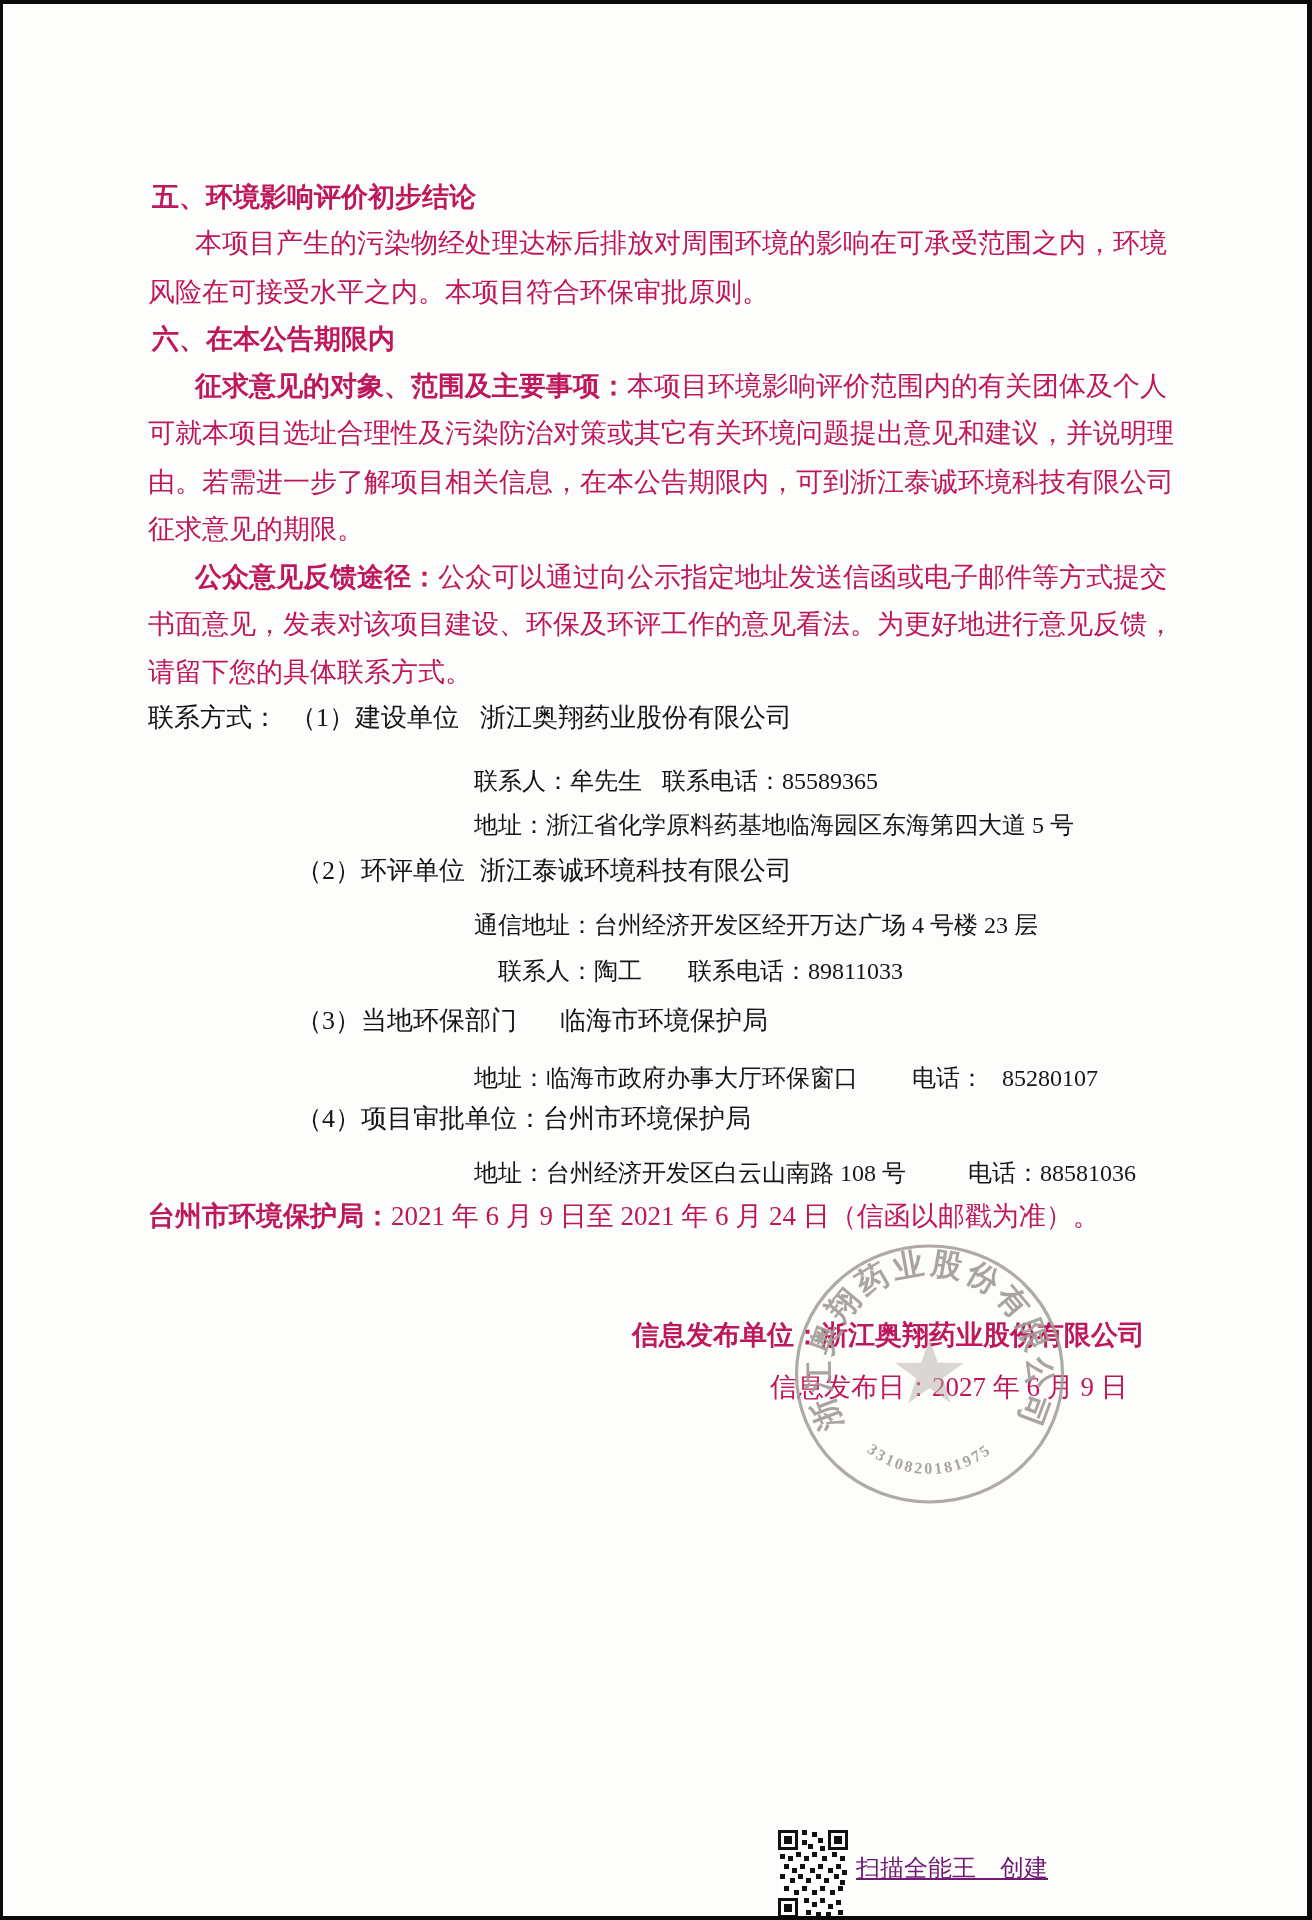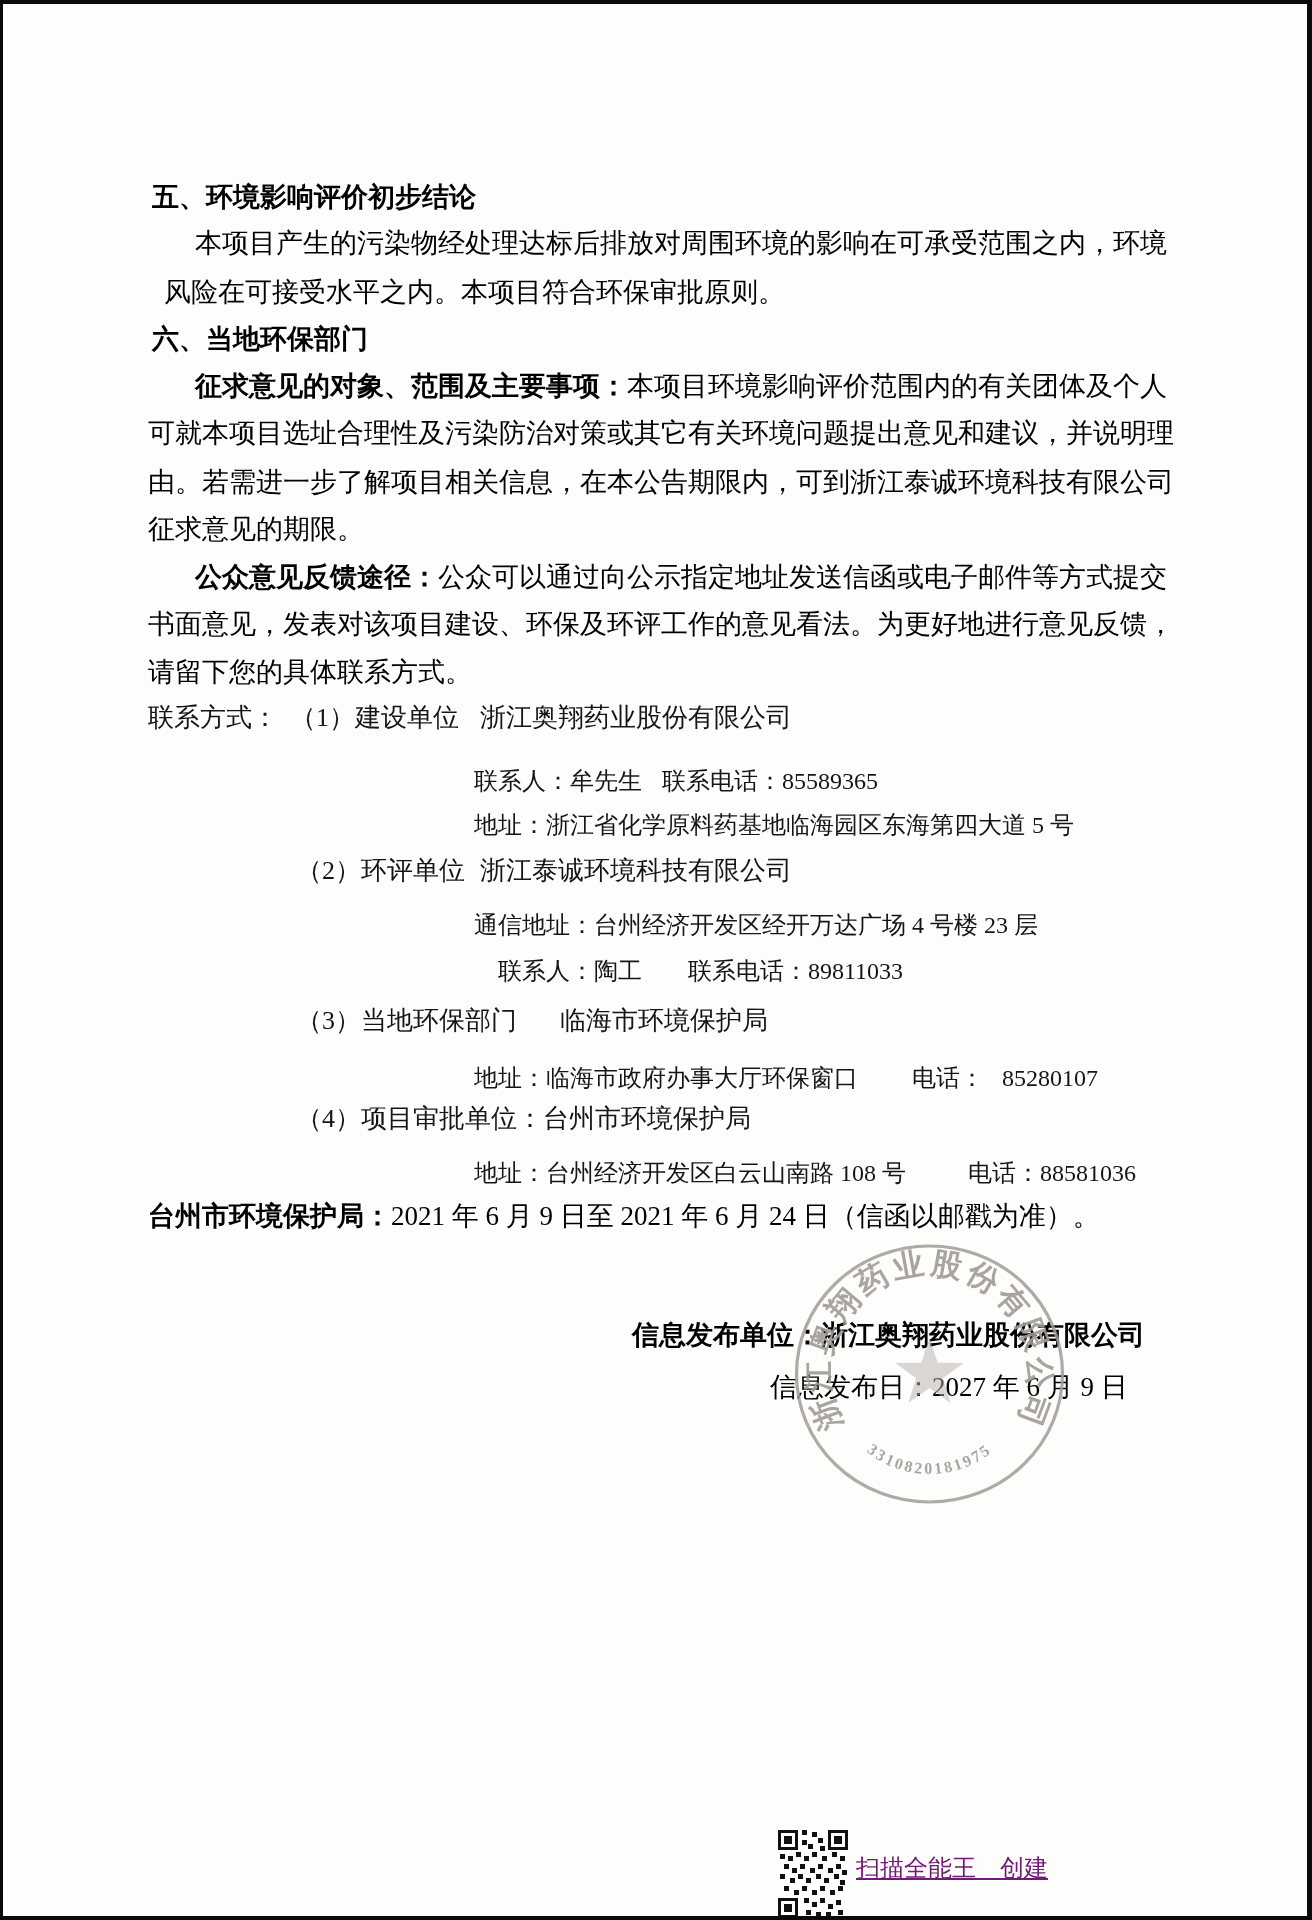--- a/index.html
+++ b/index.html
@@ -3,21 +3,21 @@
 <meta charset="utf-8">
 <style>
   html,body{margin:0;padding:0;}
   body{
     width:1312px;height:1920px;position:relative;overflow:hidden;
     background:#fdfdfb;
     font-family:"Liberation Serif","DejaVu Serif",serif;
   }
   .frame{position:absolute;inset:0;border-style:solid;border-color:#0a0a0a;
     border-width:4px 5px 4px 3px;pointer-events:none;z-index:50;}
-  .line{position:absolute;white-space:nowrap;color:#000000;
+  .line{position:absolute;white-space:nowrap;color:#be185d;
     font-size:27px;line-height:36px;}
   .f26{font-size:26px;line-height:34px;}
   .f24{font-size:24px;line-height:32px;}
   .b{font-weight:bold;}
   .seg{position:absolute;white-space:nowrap;color:#151515;}
   .seal-wrap{position:absolute;left:792px;top:1240px;width:275px;height:268px;z-index:1;}
   .seal-wrap svg{display:block;}
   .seal-ring{fill:none;stroke:#a29b98;stroke-width:3.2;opacity:.85;}
   .seal-company{fill:#a29b98;font-family:"Liberation Serif",serif;
     font-weight:bold;font-size:31px;letter-spacing:4px;opacity:.9;}
@@ -48,23 +48,23 @@
     <text class="seal-number">
       <textPath href="#sealBottomArc" startOffset="50%" text-anchor="middle">3310820181975</textPath>
     </text>
   </svg>
 </div>
 
 <div class="doc-text">
 
   <div class="line b" style="left:152px;top:179px;">五、环境影响评价初步结论</div>
   <div class="line" style="left:195px;top:225px;">本项目产生的污染物经处理达标后排放对周围环境的影响在可承受范围之内，环境</div>
-  <div class="line" style="left:148px;top:274px;margin-left:16px;">风险在可接受水平之内。本项目符合环保审批原则。</div>
+  <div class="line" style="left:148px;top:274px;">风险在可接受水平之内。本项目符合环保审批原则。</div>
 
-  <div class="line b" style="left:152px;top:321px;">六、当地环保部门</div>
+  <div class="line b" style="left:152px;top:321px;">六、在本公告期限内</div>
 
   <div class="line" style="left:195px;top:368px;">
     <span class="b">征求意见的对象、范围及主要事项：</span><span>本项目环境影响评价范围内的有关团体及个人</span>
   </div>
   <div class="line" style="left:148px;top:415px;">可就本项目选址合理性及污染防治对策或其它有关环境问题提出意见和建议，并说明理</div>
   <div class="line" style="left:148px;top:464px;">由。若需进一步了解项目相关信息，在本公告期限内，可到浙江泰诚环境科技有限公司</div>
   <div class="line" style="left:148px;top:511px;">征求意见的期限。</div>
 
   <div class="line" style="left:195px;top:559px;">
     <span class="b">公众意见反馈途径：</span><span>公众可以通过向公示指定地址发送信函或电子邮件等方式提交</span>

